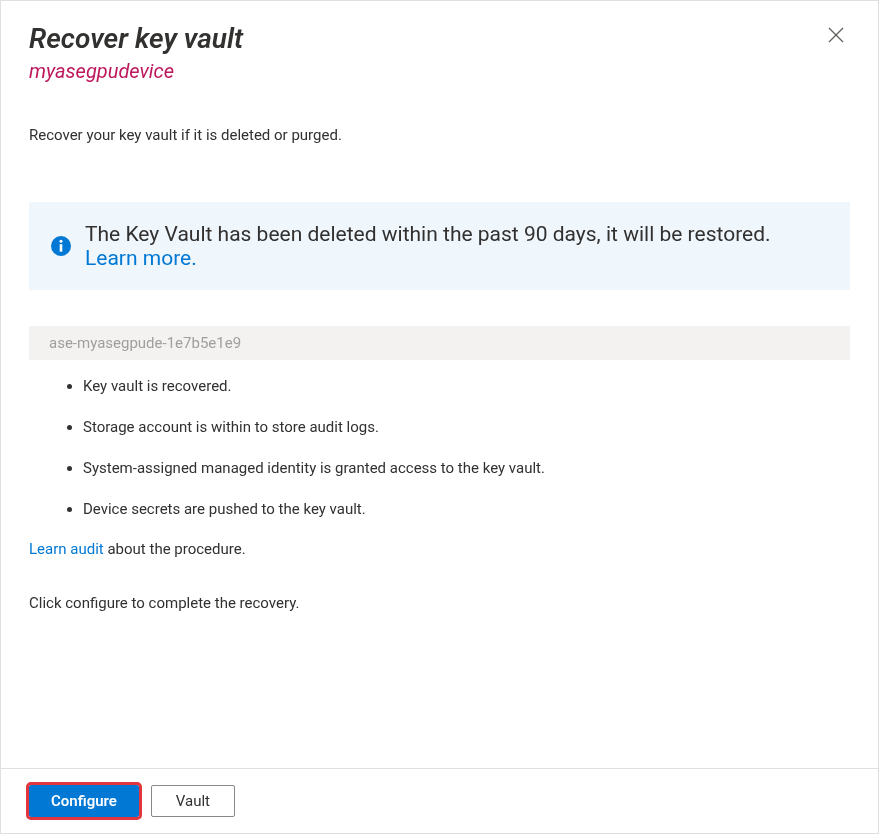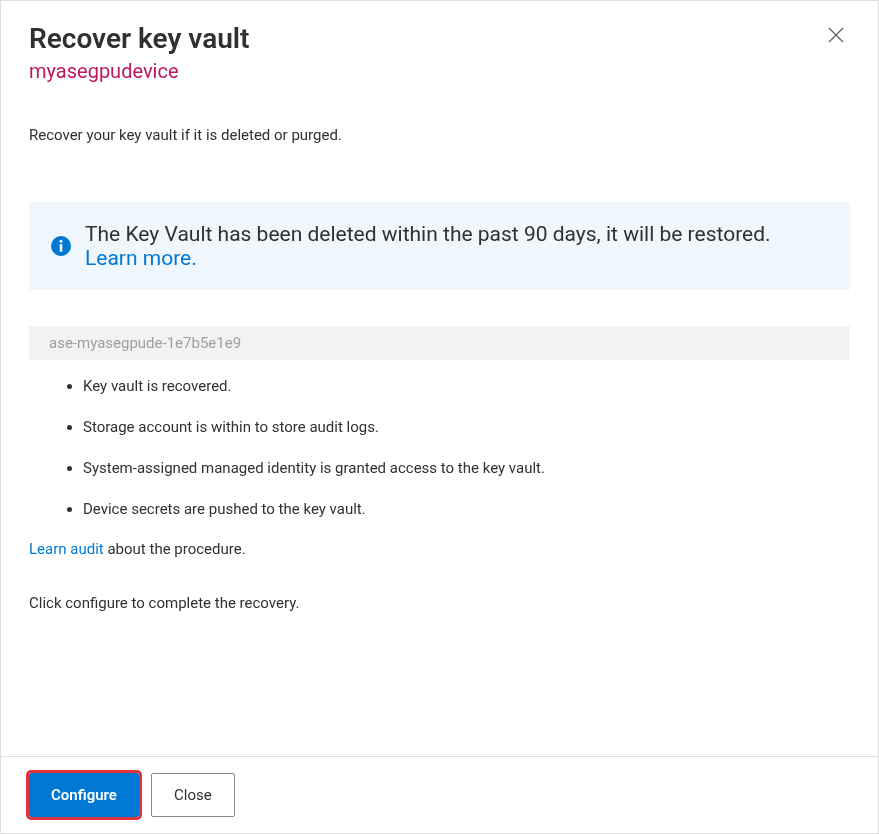--- a/index.html
+++ b/index.html
@@ -22,20 +22,21 @@
       position: relative;
     }
     .header {
       display: flex;
       align-items: flex-start;
       justify-content: space-between;
     }
     .title-block {
       display: flex;
       flex-direction: column;
+      font-style: italic;
     }
     .title {
       font-size: 28px;
       font-weight: 600;
       color: #323130;
       line-height: 1.3;
     }
     .subtitle {
       font-size: 20px;
       color: #be185d;
@@ -154,21 +155,21 @@
       bottom: 0;
       border-top: 1px solid #e1dfdd;
       padding: 16px 28px;
       display: flex;
       gap: 12px;
       background: #fff;
     }
     .btn {
       font-family: inherit;
       font-size: 15px;
-      padding: 12px 22px;
+      padding: 6px 22px;
       border-radius: 2px;
       cursor: pointer;
       min-width: 84px;
     }
     .btn-primary {
       background: #0078d4;
       color: #ffffff;
       border: none;
       font-weight: 600;
       outline: 3px solid #e3353d;
@@ -227,15 +228,15 @@
   </ul>
 
   <p class="procedure-line">
     <a class="link">Learn audit</a><span> about the procedure.</span>
   </p>
 
   <p class="final-instr">Click configure to complete the recovery.</p>
 
   <div class="footer">
     <button class="btn btn-primary">Configure</button>
-    <button class="btn btn-secondary">Close</button>
+    <button class="btn btn-secondary">Vault</button>
   </div>
 </div>
 
 </body></html>

